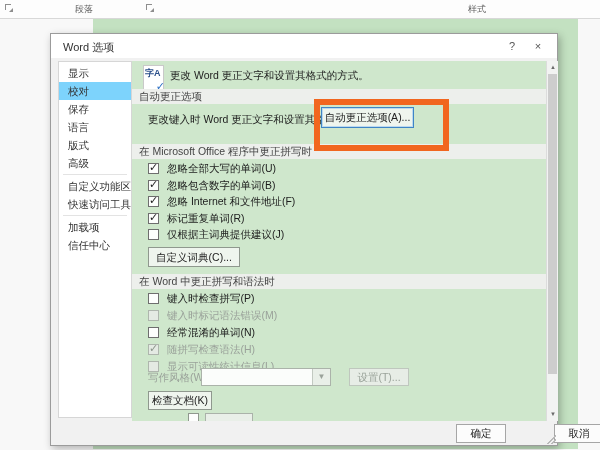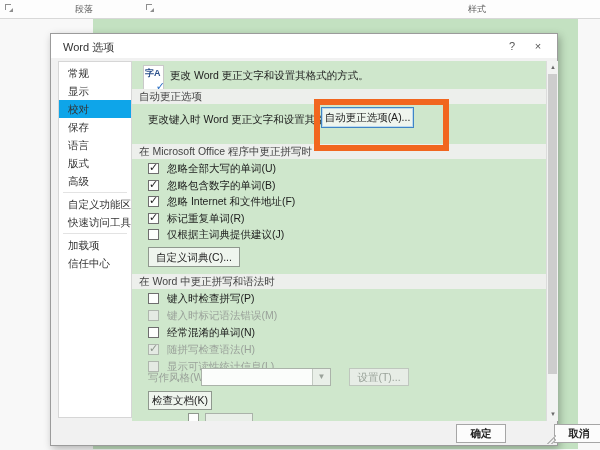--- a/index.html
+++ b/index.html
@@ -21,21 +21,21 @@
           border:1px solid #9b9b9b;box-shadow:2px 3px 8px rgba(0,0,0,.28);box-sizing:border-box;}
   .titlebar{position:absolute;left:0;top:0;width:100%;height:24px;background:#ffffff;}
   .title{position:absolute;left:12px;top:6px;font-size:11px;color:#333;}
   .tbtn{position:absolute;top:4px;width:18px;height:16px;text-align:center;font-size:11px;color:#555;line-height:16px;cursor:default;}
   .tbtn.help{right:36px;}
   .tbtn.close{right:10px;}
 
   
   .sidebar{position:absolute;left:7px;top:27px;width:74px;height:357px;background:#ffffff;border:1px solid #d6d6d6;box-sizing:border-box;padding-top:2px;}
   .sb-item{height:18px;line-height:18px;padding-left:9px;font-size:10.5px;color:#333;white-space:nowrap;overflow:hidden;}
-  .sb-item.selected{background:#0ea5e9;}
+  .sb-item.selected{background:#7dd3fc;}
   .sb-div{height:1px;background:#e3e3e3;margin:2px 4px;}
 
   
   .content{position:absolute;left:81px;top:27px;width:414px;height:360px;background:#cfe7cc;overflow:hidden;}
   .sec-hdr{position:absolute;left:0;width:414px;height:15px;background:#edefec;font-size:10.5px;color:#454545;
            line-height:15px;padding-left:7px;box-sizing:border-box;white-space:nowrap;}
   .txt{position:absolute;font-size:10.5px;color:#1d1d1d;white-space:nowrap;}
   .txt.gray{color:#9aa29a;}
 
   .intro-icon{position:absolute;left:11px;top:4px;width:21px;height:25px;background:#fff;border:1px solid #c9c9c9;box-sizing:border-box;}
@@ -67,21 +67,21 @@
 
   
   .scrollbar{position:absolute;left:495px;top:27px;width:12px;height:360px;background:#f2f3f2;border-left:1px solid #dcdcdc;box-sizing:border-box;}
   .sb-arrow{position:absolute;left:0;width:12px;height:13px;text-align:center;font-size:6px;color:#6a6a6a;line-height:13px;}
   .sb-arrow.up{top:0;}
   .sb-arrow.down{bottom:0;}
   .sb-thumb{position:absolute;left:1px;top:13px;width:9px;height:300px;background:#cdcdcd;}
 
   
   .fbtn{position:absolute;top:390px;width:50px;height:19px;background:#fcfcfc;border:1px solid #a6a6a6;
-        font-size:10.5px;color:#222;text-align:center;line-height:17px;box-sizing:border-box;font-weight:bold;}
+        font-size:10.5px;color:#222;text-align:center;line-height:17px;box-sizing:border-box;}
   .fbtn.ok{left:405px;}
   .fbtn.cancel{left:466px;margin-left:37px;}
   .grip{position:absolute;right:1px;bottom:1px;width:9px;height:9px;
         background:linear-gradient(135deg,transparent 50%,#b9b9b9 50%,#b9b9b9 60%,transparent 60%,transparent 72%,#b9b9b9 72%,#b9b9b9 82%,transparent 82%);}
 
   
   .clipped{position:absolute;left:56px;top:352px;height:12px;}
   .clipped .box{position:absolute;left:0;top:0;width:11px;height:11px;border:1px solid #8f988e;background:#fdfefd;box-sizing:border-box;}
   .clipped .bar{position:absolute;left:17px;top:0;width:48px;height:11px;border:1px solid #aab2a9;background:#e9efe8;box-sizing:border-box;}
 </style>
@@ -101,21 +101,20 @@
 
   <div class="dialog">
 
     <div class="titlebar">
       <span class="title">Word 选项</span>
       <span class="tbtn help">?</span>
       <span class="tbtn close">×</span>
     </div>
 
     <div class="sidebar">
-      <div class="sb-item">常规</div>
       <div class="sb-item">显示</div>
       <div class="sb-item selected">校对</div>
       <div class="sb-item">保存</div>
       <div class="sb-item">语言</div>
       <div class="sb-item">版式</div>
       <div class="sb-item">高级</div>
       <div class="sb-div"></div>
       <div class="sb-item">自定义功能区</div>
       <div class="sb-item">快速访问工具栏</div>
       <div class="sb-div"></div>

